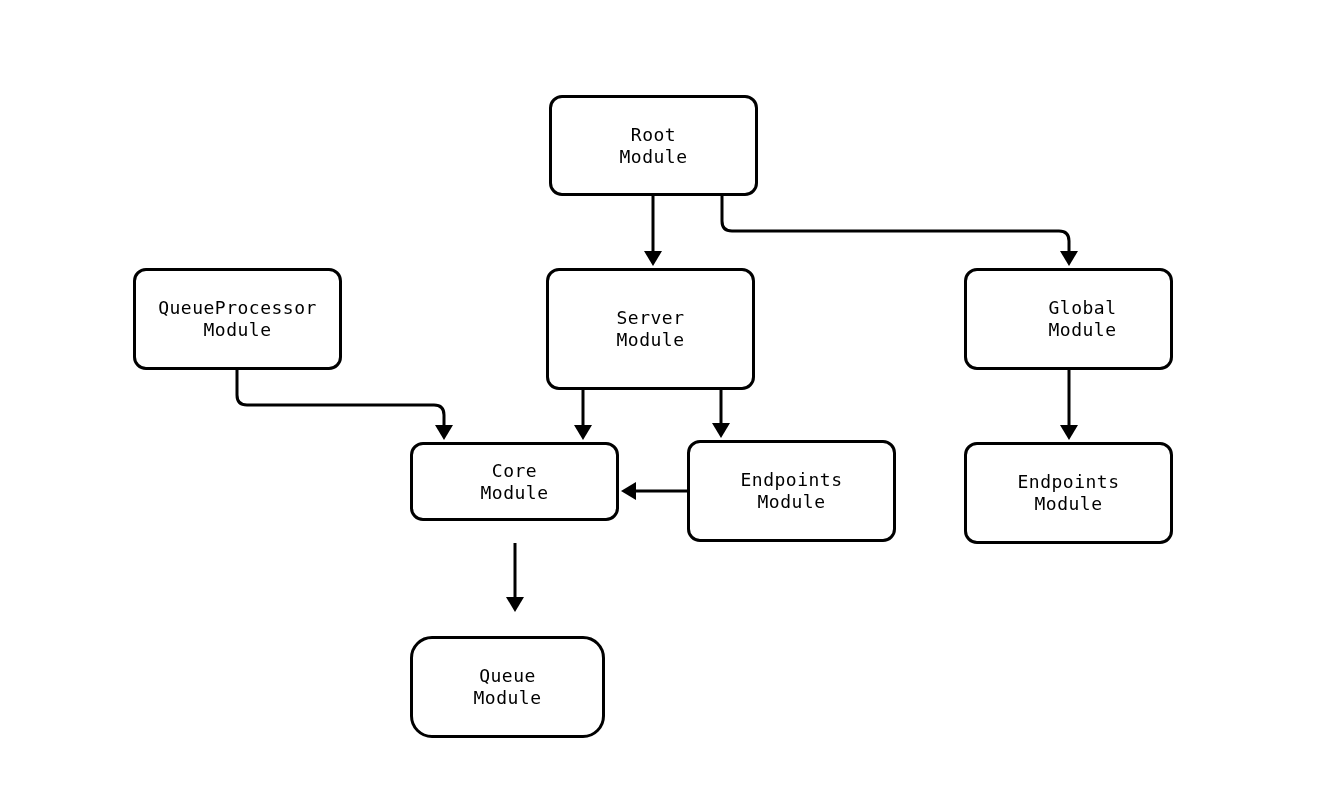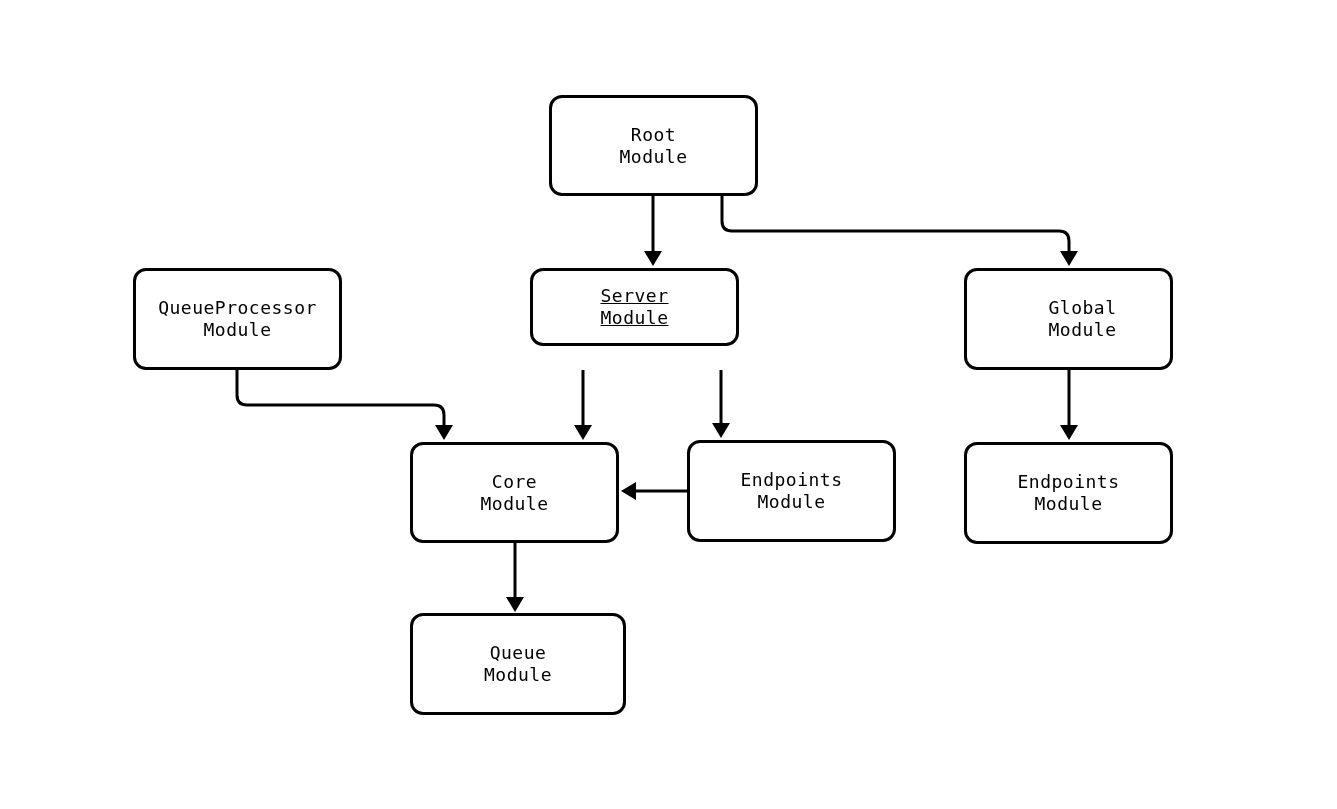--- a/index.html
+++ b/index.html
@@ -81,43 +81,43 @@
   <div class="node" style="left: 549px; top: 95px; width: 209px; height: 101px;">
     <div class="node-label">Root</div>
     <div class="node-label">Module</div>
   </div>
 
   <div class="node" style="left: 133px; top: 268px; width: 209px; height: 102px;">
     <div class="node-label">QueueProcessor</div>
     <div class="node-label">Module</div>
   </div>
 
-  <div class="node" style="left: 530px; top: 268px; width: 209px; height: 78px; text-decoration: underline;">
+  <div class="node" style="left: 546px; top: 268px; width: 209px; height: 122px;">
     <div class="node-label">Server</div>
     <div class="node-label">Module</div>
   </div>
 
   <div class="node" style="left: 964px; top: 268px; width: 209px; height: 102px; padding-left: 28px;">
     <div class="node-label">Global</div>
     <div class="node-label">Module</div>
   </div>
 
-  <div class="node" style="left: 410px; top: 442px; width: 209px; height: 101px;">
+  <div class="node" style="left: 410px; top: 442px; width: 209px; height: 79px;">
     <div class="node-label">Core</div>
     <div class="node-label">Module</div>
   </div>
 
   <div class="node" style="left: 687px; top: 440px; width: 209px; height: 102px;">
     <div class="node-label">Endpoints</div>
     <div class="node-label">Module</div>
   </div>
 
   <div class="node" style="left: 964px; top: 442px; width: 209px; height: 102px;">
     <div class="node-label">Endpoints</div>
     <div class="node-label">Module</div>
   </div>
 
-  <div class="node" style="left: 410px; top: 613px; width: 216px; height: 102px;">
+  <div class="node" style="left: 410px; top: 636px; width: 195px; height: 102px; border-radius: 22px;">
     <div class="node-label">Queue</div>
     <div class="node-label">Module</div>
   </div>
 
 </div>
 
 </body></html>

